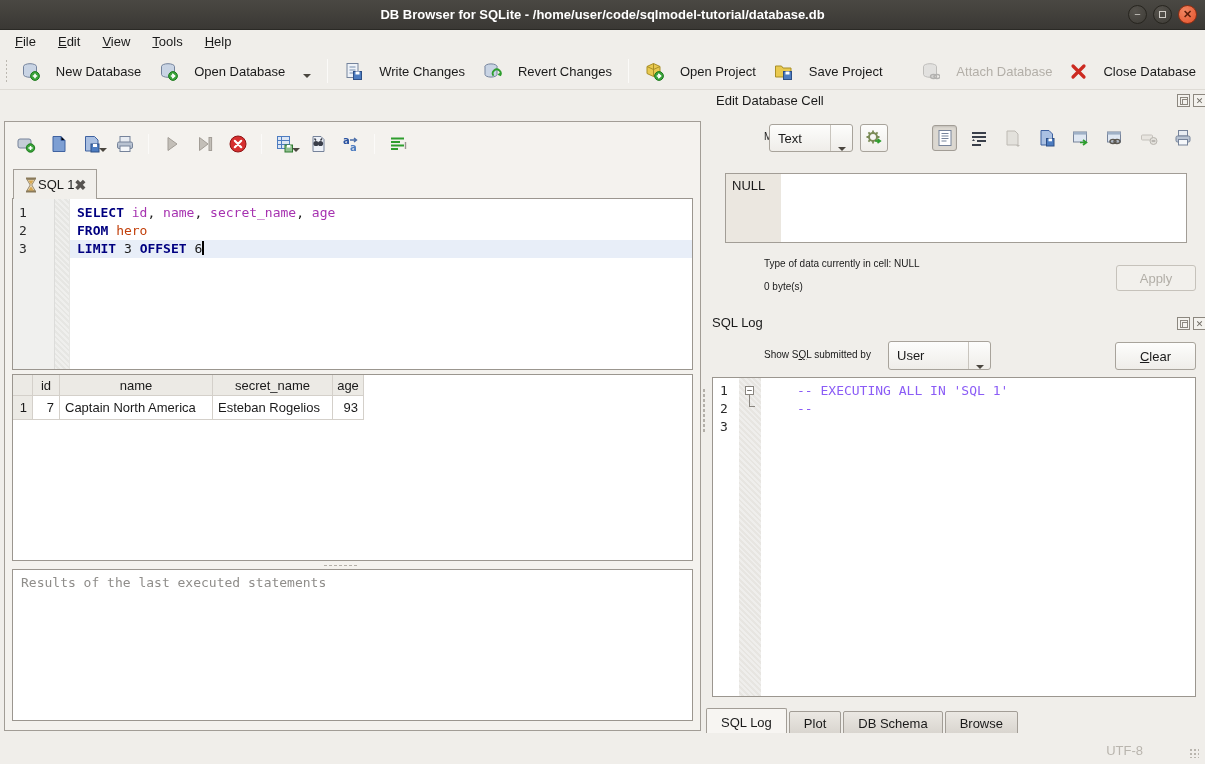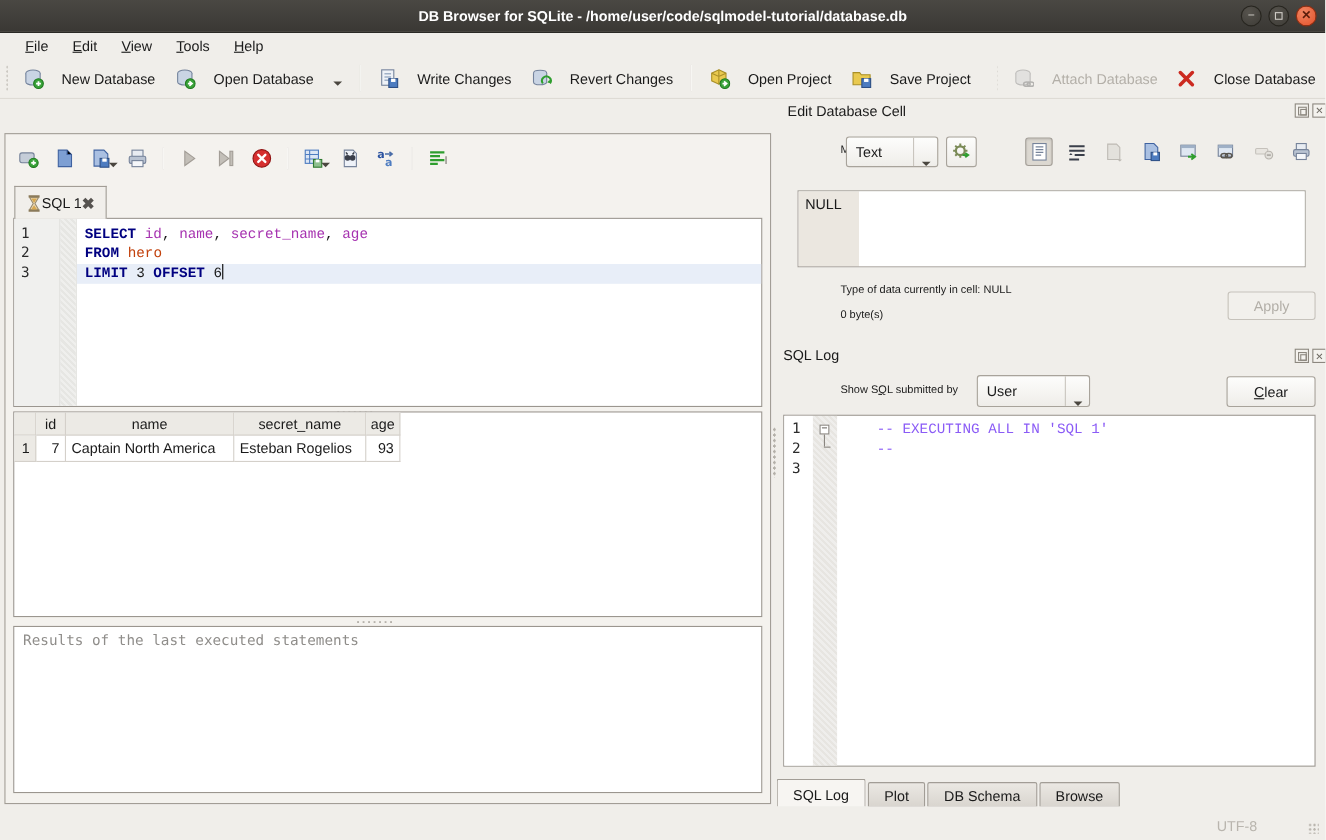--- a/index.html
+++ b/index.html
@@ -15,21 +15,21 @@
     font-weight:bold; font-size:13px; }
   .winbtns { position:absolute; right:8px; top:5px; display:flex; gap:6px; }
   .winbtn { width:19px; height:19px; border-radius:50%; background:radial-gradient(circle at 35% 30%, #56534d, #3d3b36);
     border:1px solid #27251f; color:#cfccc6; display:flex; align-items:center; justify-content:center;
     font-size:11px; line-height:1; }
   .winbtn.close { background:radial-gradient(circle at 35% 30%, #f08662, #e4512a); border-color:#8f2e12; color:#5b1d0a; font-weight:bold; }
   .winbtn .sq { width:7px; height:7px; border:1.5px solid #cfccc6; display:block; }
 
   
   .menubar { position:absolute; left:0; top:30px; width:1205px; height:23px;
-    background:#f0eeea; display:flex; align-items:center; padding-left:12px; }
+    background:#f0eeea; display:flex; align-items:center; padding-left:4px; }
   .menuitem { padding:3px 11px; }
   .menuitem u { text-decoration:underline; }
 
   
   .toolbar { position:absolute; left:0; top:53px; width:1205px; height:37px;
     background:#f0eeea; border-bottom:1px solid #dedbd5; display:flex; align-items:center; }
   .tb-handle { width:5px; height:24px; margin:0 5px;
     background-image:radial-gradient(#bcb8b1 1px, transparent 1.2px); background-size:4px 4px; }
   .tb-sep { width:1px; height:24px; background:#d2cec8; border-right:1px solid #fbfaf8; margin:0 7px; }
   .tbtn { display:flex; align-items:center; gap:16px; padding:5px 9px; font-size:13px; white-space:nowrap; }
@@ -54,21 +54,21 @@
   .sqltab { position:absolute; left:8px; top:47px; height:30px; padding:0 10px;
     background:#f1efeb; border:1px solid #a29d96; border-bottom:none;
     display:flex; align-items:center; z-index:2; }
   .sqltab .x { color:#565350; font-weight:bold; font-size:14px; }
 
   .editor { position:absolute; left:7px; top:76px; width:681px; height:172px;
     background:#fff; border:1px solid #9b968f; display:flex; font-family:"DejaVu Sans Mono", monospace; font-size:13px; }
   .ed-gutter { width:42px; background:#f0f0ee; border-right:1px solid #dcdcda; padding:5px 0 0 6px; color:#2a2a2a; }
   .ed-fold { width:15px; background:repeating-linear-gradient(45deg,#efefed 0 2px,#e6e6e3 2px 4px); border-right:1px solid #e6e6e3; }
   .ed-code { flex:1; padding-top:5px; position:relative; }
-  .cline { height:18px; line-height:18px; white-space:pre; padding-left:7px;font-family:Liberation Mono, monospace; }
+  .cline { height:18px; line-height:18px; white-space:pre; padding-left:7px; }
   .cline.cur { background:#e8eef8; }
   .gline { height:18px; line-height:18px; }
   .tk-kw { color:#000080; font-weight:bold; }
   .tk-id { color:#a632b0; }
   .tk-pl { color:#1a1a1a; }
   .tk-tb { color:#c2410c; }
   .caret { display:inline-block; width:1.5px; height:14px; background:#000; vertical-align:-2px; }
 
   .rtable { position:absolute; left:7px; top:252px; width:681px; height:187px;
     background:#fff; border:1px solid #9b968f; font-size:13px; }

